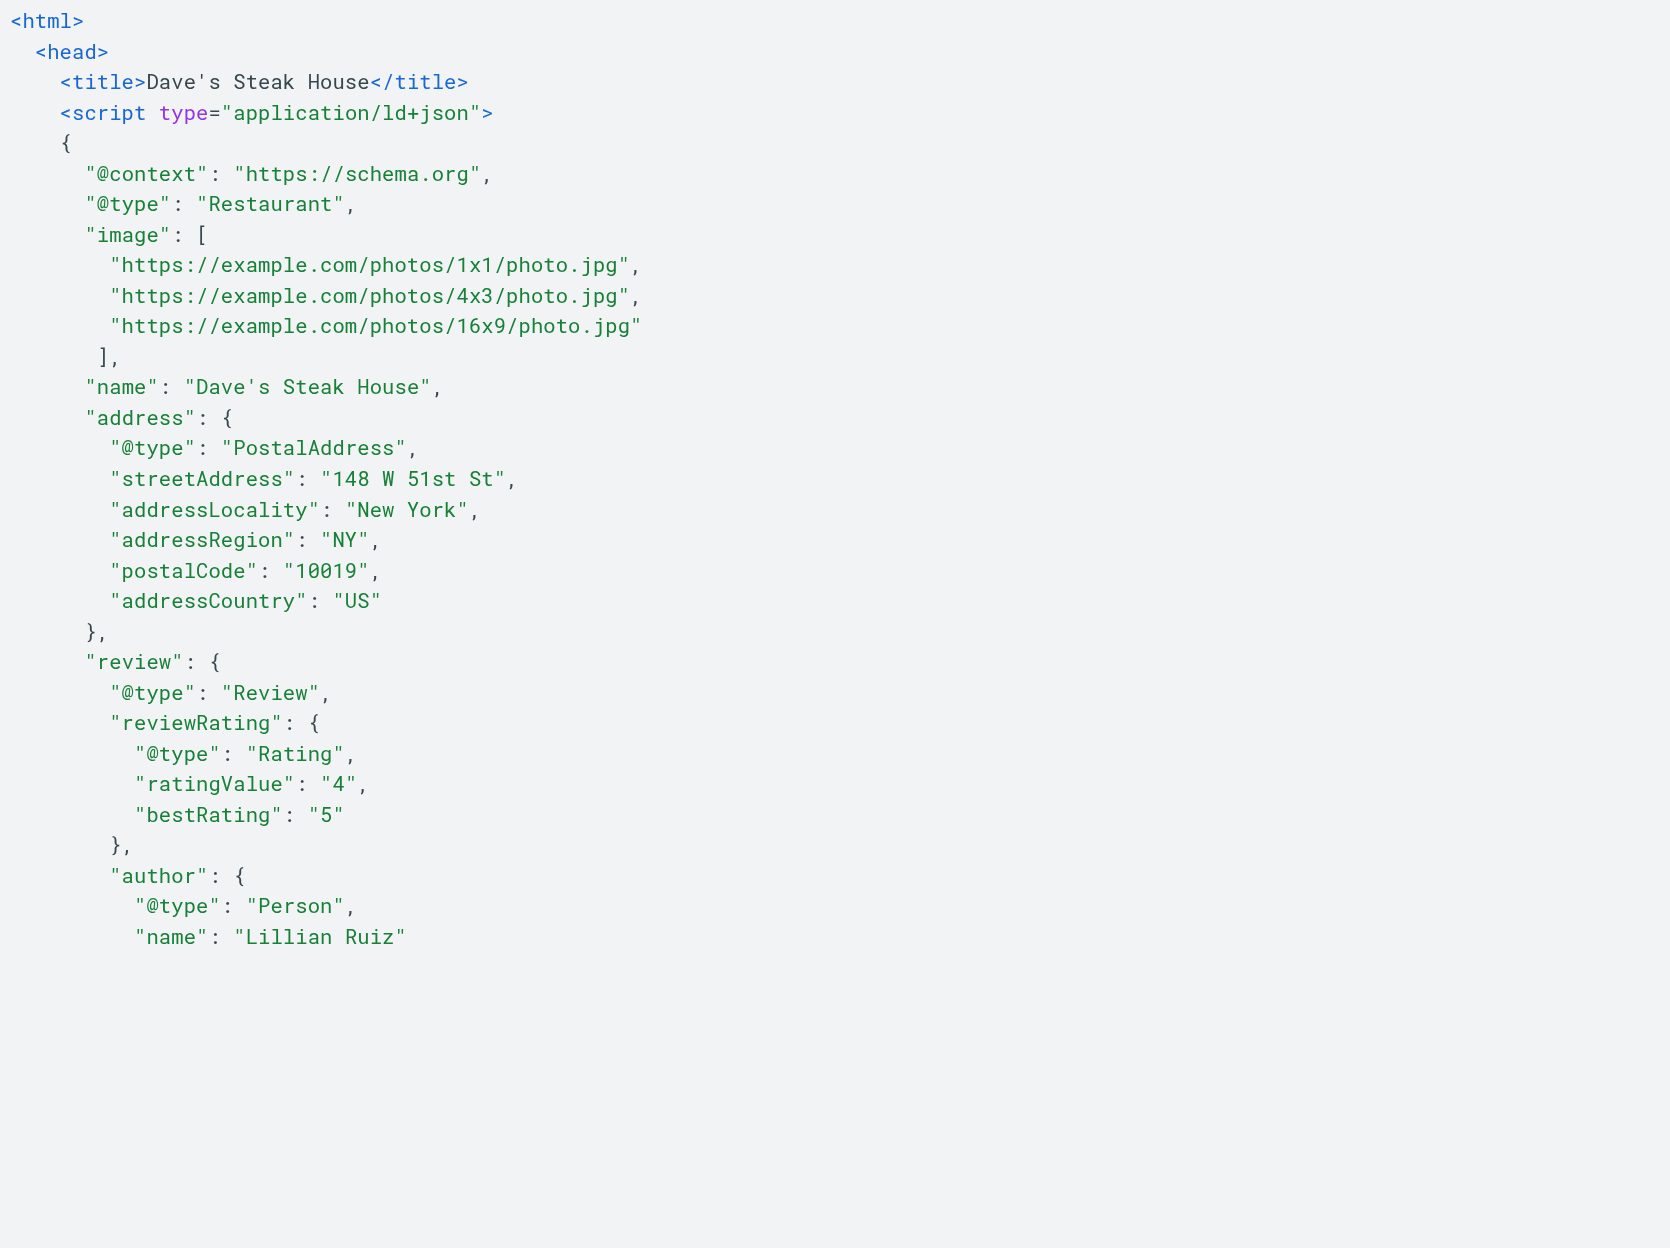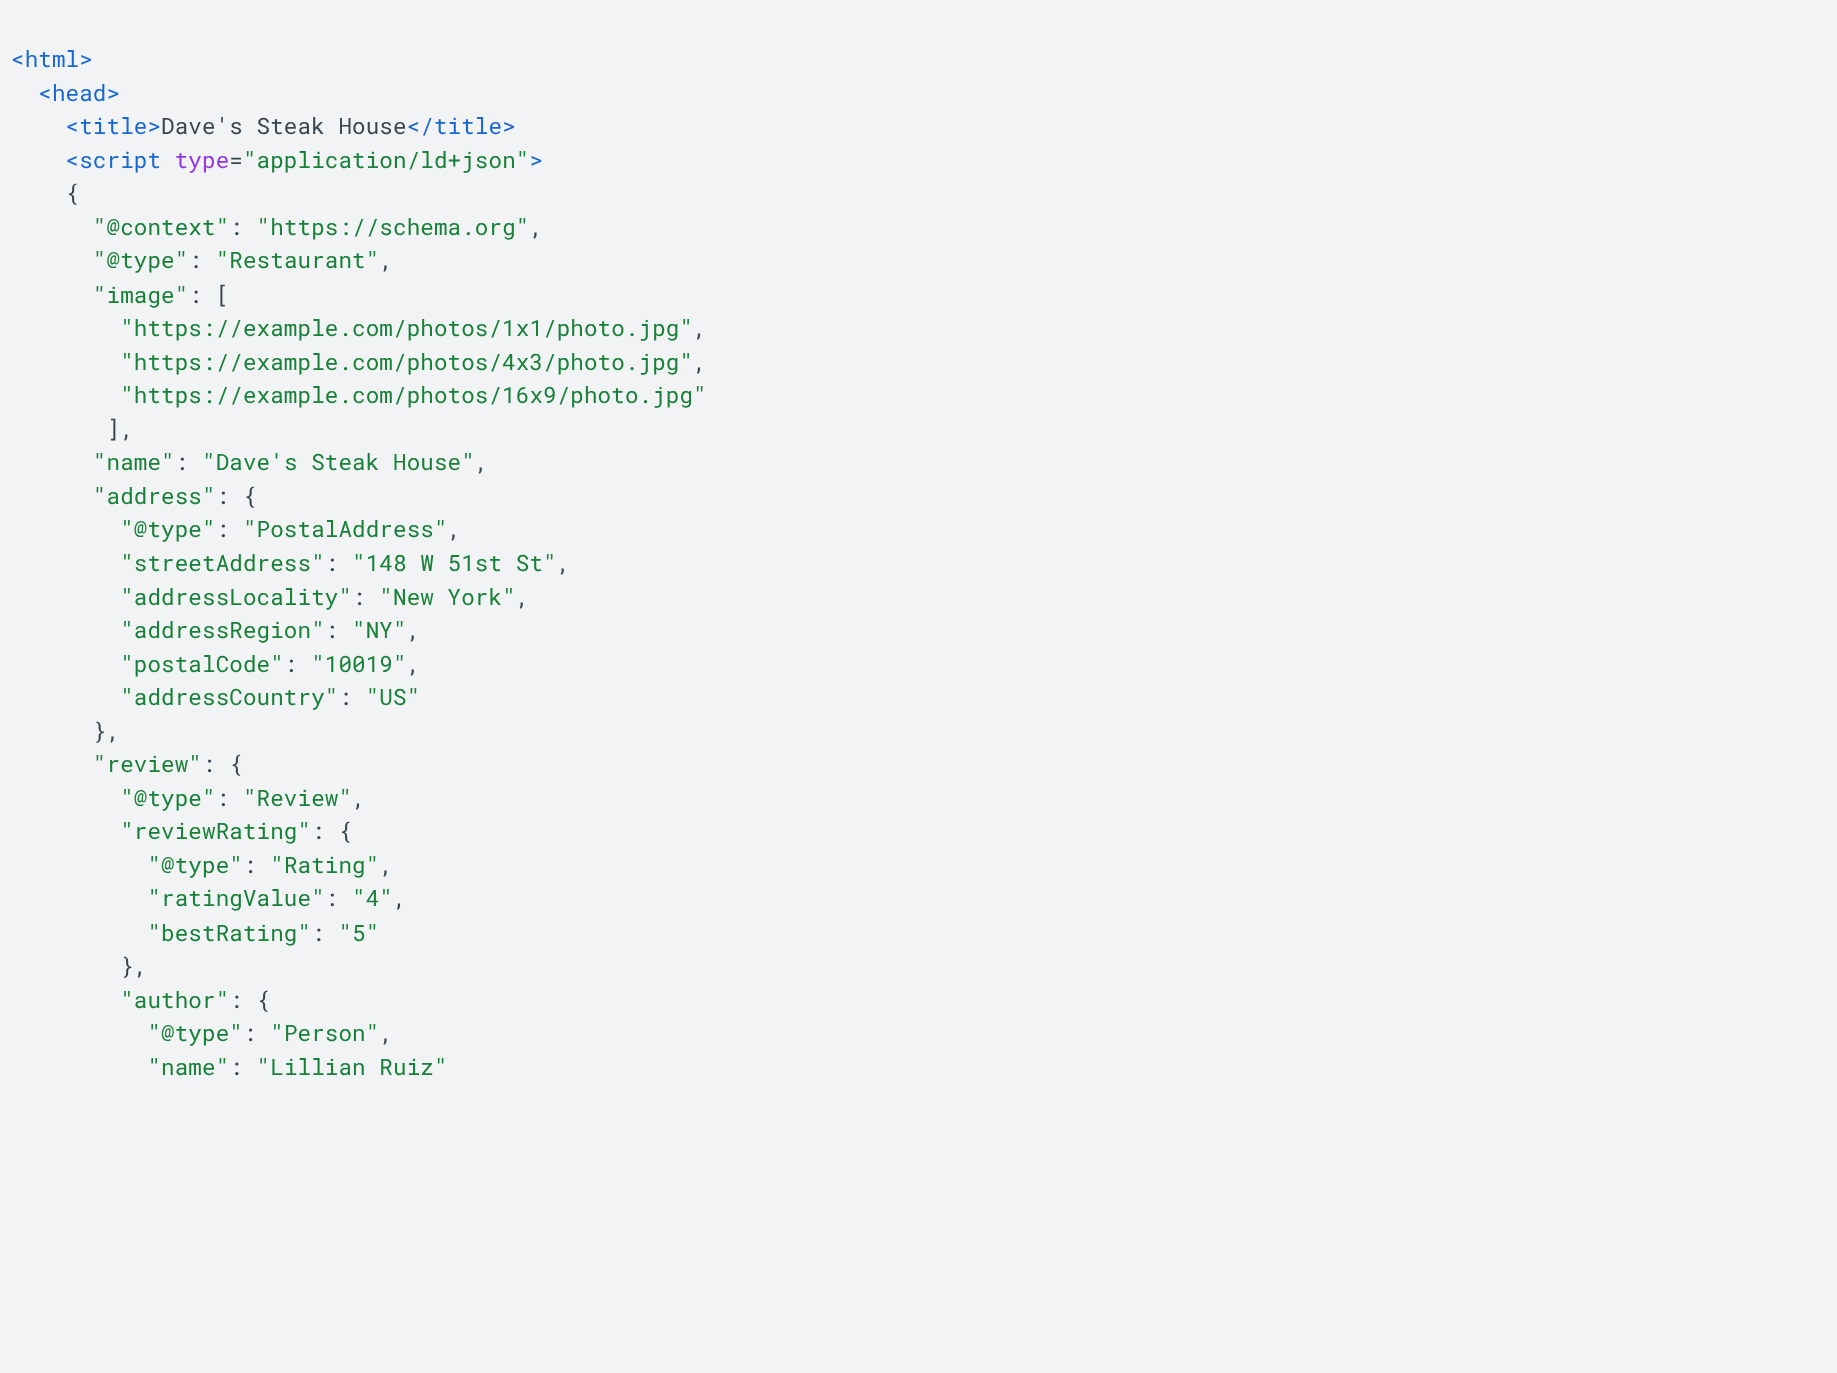--- a/index.html
+++ b/index.html
@@ -9,21 +9,20 @@
     font-family: "Roboto Mono", "SFMono-Regular", Consolas, "Liberation Mono", Menlo, monospace;
     font-size: 20.5px;
     line-height: 1.49;
     -webkit-font-smoothing: antialiased;
     color: #37474f;
   }
   .code-block {
     padding: 6px 6px 6px 10px;
     white-space: pre;
     letter-spacing: 0.1px;
-    margin-top: 33px;
   }
   .tag   { color: #1967d2; }   
   .attr  { color: #9334e6; }   
   .str   { color: #188038; }   
   .txt   { color: #37474f; }   
 </style>
 </head>
 <body>
 
 <div class="code-block" id="code"><span class="tag">&lt;html&gt;</span>

